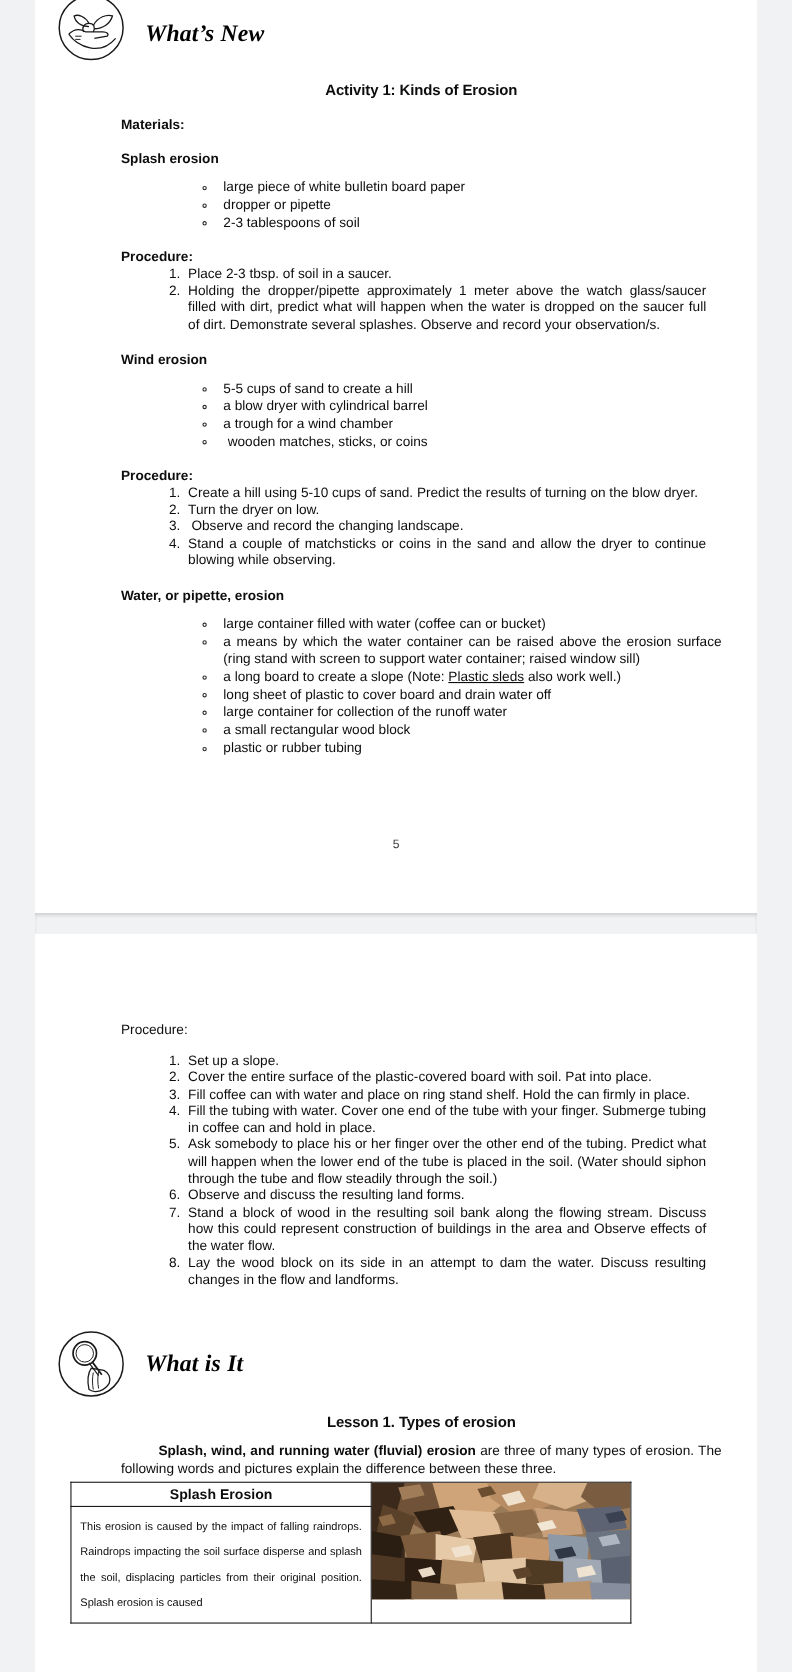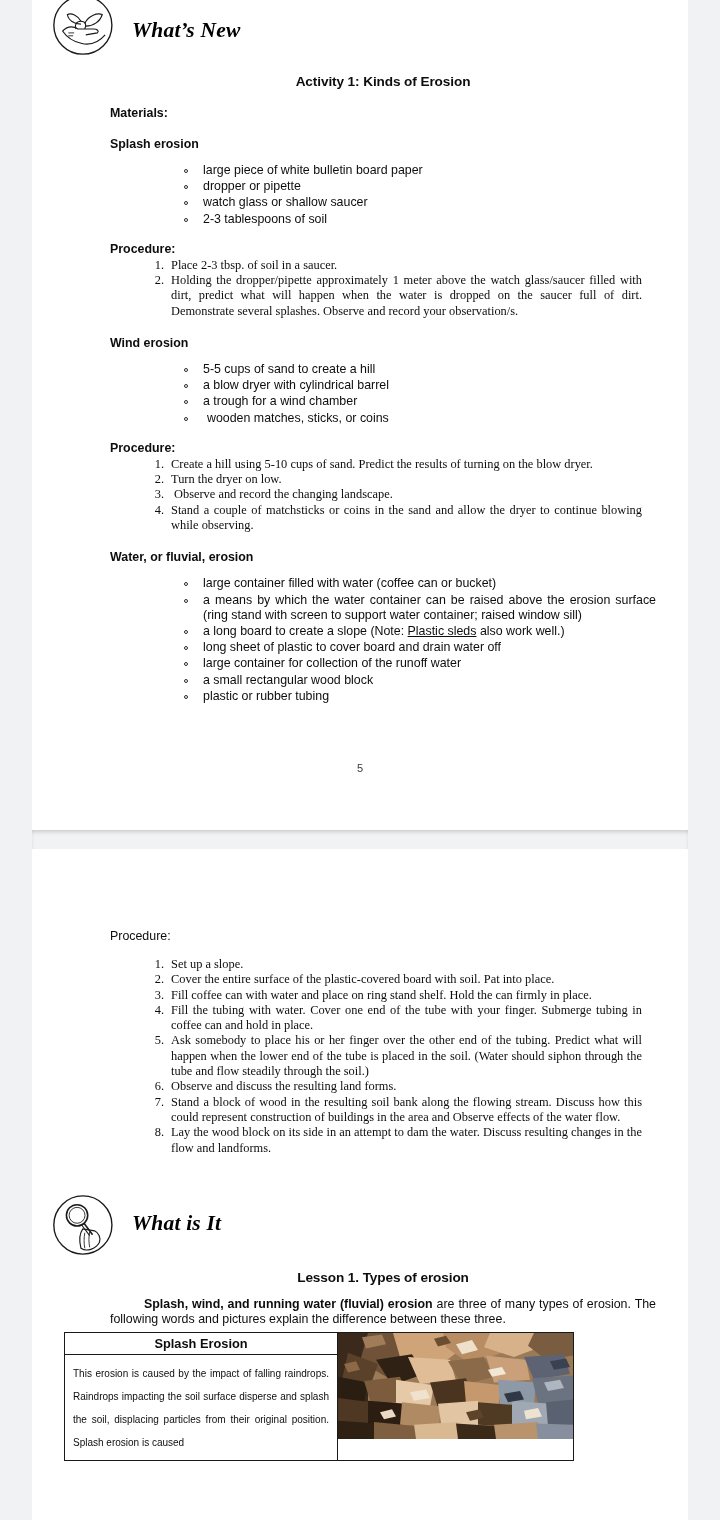--- a/index.html
+++ b/index.html
@@ -106,21 +106,20 @@
     border-radius: 50%;
     box-sizing: border-box;
   }
   ul.circ > li.pad { padding-left: 25px; }
 
   ol.num {
     list-style: none;
     counter-reset: it;
     margin: 2px 14px 0 0;
     padding: 0 0 0 32px;
-    font-family: Liberation Serif, serif;
   }
   ol.num > li {
     position: relative;
     counter-increment: it;
     font-size: 12.4px;
     line-height: 15.3px;
     padding-left: 29px;
     text-align: justify;
     margin-bottom: 0;
   }
@@ -209,21 +208,20 @@
         <span class="banner-title">What’s New</span>
       </div>
 
       <h3 class="section-head">Activity 1: Kinds of Erosion</h3>
       <p class="lbl">Materials:</p>
       <p class="sub">Splash erosion</p>
 
       <ul class="circ">
         <li>large piece of white bulletin board paper</li>
         <li>dropper or pipette</li>
-        <li>watch glass or shallow saucer</li>
         <li>2-3 tablespoons of soil</li>
       </ul>
 
       <p class="lbl" style="margin-top:15px;">Procedure:</p>
       <ol class="num">
         <li>Place 2-3 tbsp. of soil in a saucer.</li>
         <li>Holding the dropper/pipette approximately 1 meter above the watch glass/saucer filled with dirt, predict what will happen when the water is dropped on the saucer full of dirt. Demonstrate several splashes. Observe and record your observation/s.</li>
       </ol>
 
       <p class="sub">Wind erosion</p>
@@ -235,21 +233,21 @@
       </ul>
 
       <p class="lbl" style="margin-top:15px;">Procedure:</p>
       <ol class="num">
         <li>Create a hill using 5-10 cups of sand. Predict the results of turning on the blow dryer.</li>
         <li>Turn the dryer on low.</li>
         <li class="sp">Observe and record the changing landscape.</li>
         <li>Stand a couple of matchsticks or coins in the sand and allow the dryer to continue blowing while observing.</li>
       </ol>
 
-      <p class="sub">Water, or fluvial, erosion</p>
+      <p class="sub">Water, or pipette, erosion</p>
       <ul class="circ">
         <li>large container filled with water (coffee can or bucket)</li>
         <li class="j">a means by which the water container can be raised above the erosion surface (ring stand with screen to support water container; raised window sill)</li>
         <li><span>a long board to create a slope (Note: </span><u class="link">Plastic sleds</u><span> also work well.)</span></li>
         <li>long sheet of plastic to cover board and drain water off</li>
         <li>large container for collection of the runoff water</li>
         <li>a small rectangular wood block</li>
         <li>plastic or rubber tubing</li>
       </ul>
 

